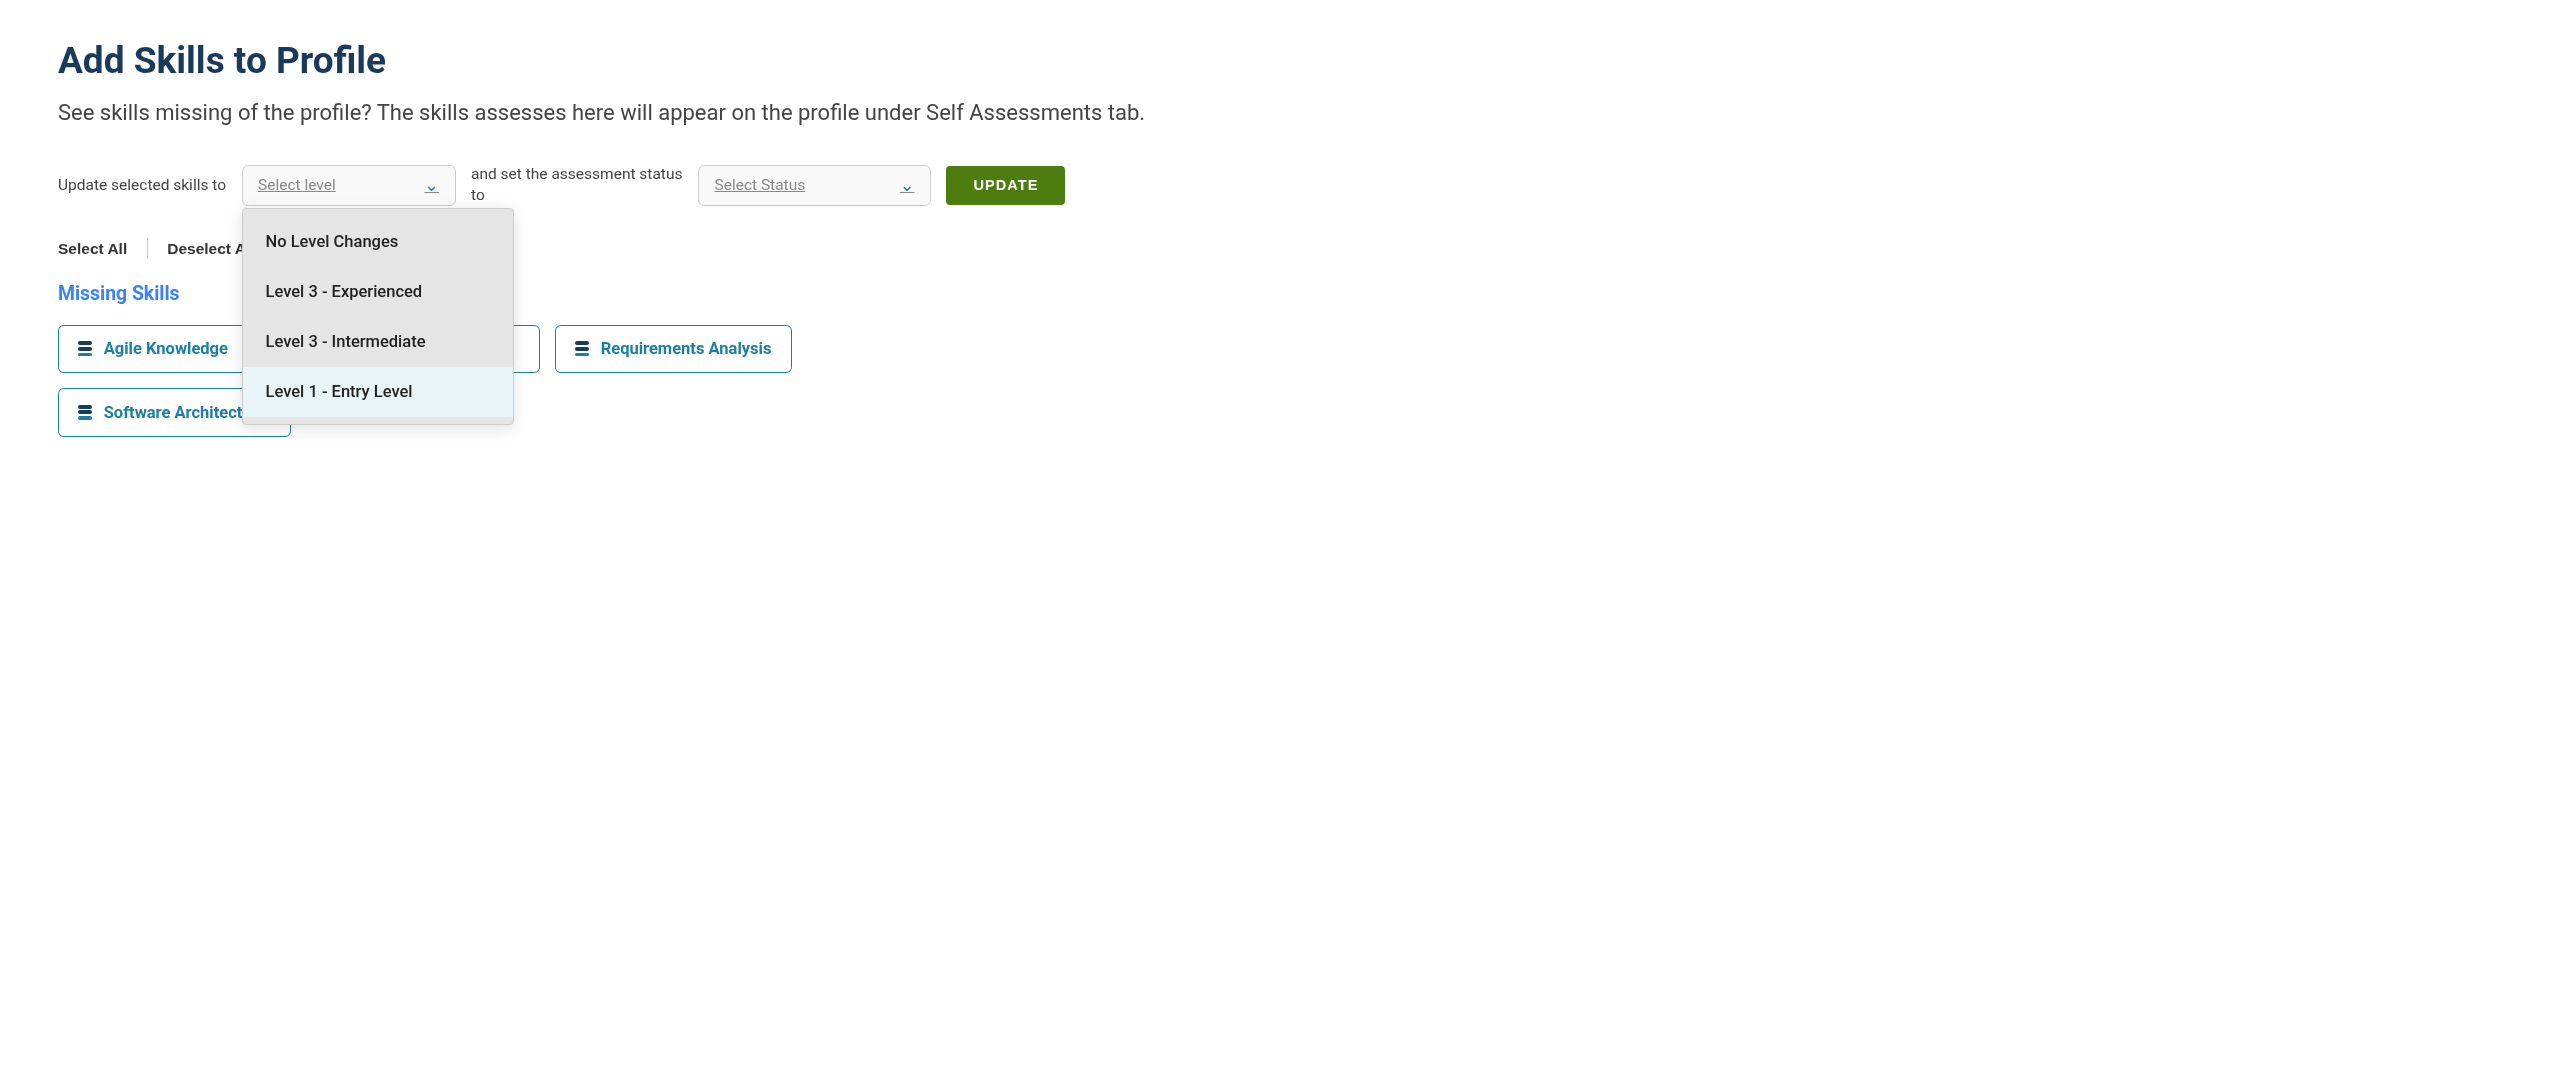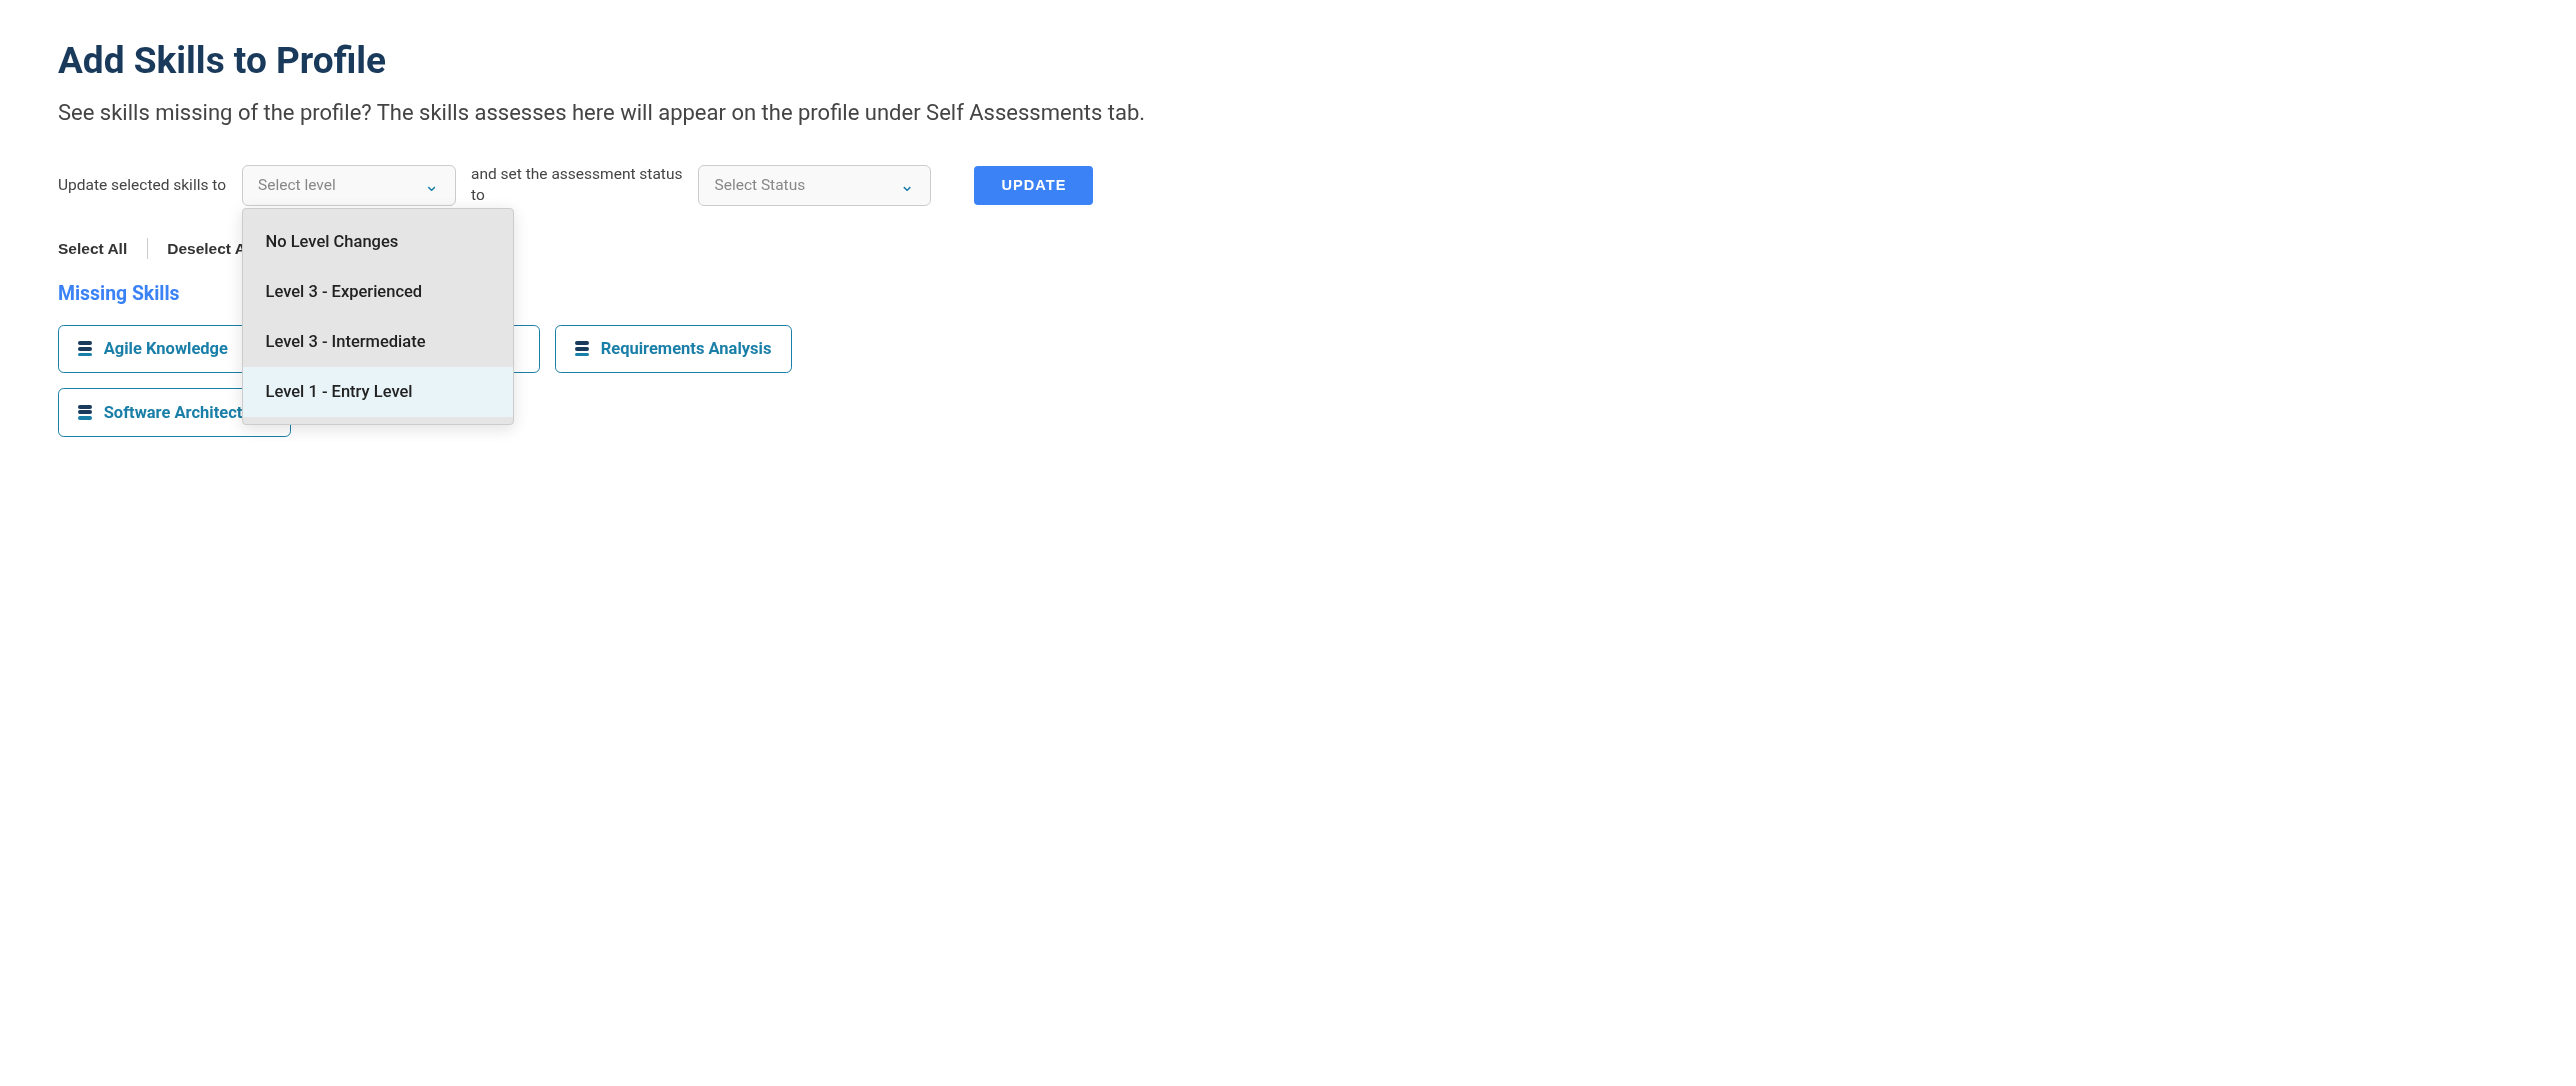--- a/index.html
+++ b/index.html
@@ -48,46 +48,46 @@
       justify-content: space-between;
       border: 1px solid #ccc;
       border-radius: 6px;
       padding: 9.7px 15.5px;
       background: #f9f9f9;
       cursor: pointer;
       min-width: 214px;
       font-size: 15.5px;
       color: #888;
       gap: 11.7px;
+      text-decoration: underline;
     }
 
     .select-box .chevron {
       color: #1a7fa8;
       font-size: 17.5px;
     }
 
     .toolbar-mid-label {
       font-size: 15.5px;
       color: #444;
       white-space: nowrap;
       line-height: 1.4;
     }
 
     .update-btn {
-      background: #3b82f6;
+      background: #4d7c0f;
       color: #fff;
       border: none;
       padding: 11.7px 27px;
       font-size: 14.6px;
       font-weight: 700;
       letter-spacing: 1px;
       border-radius: 3.9px;
       cursor: pointer;
       text-transform: uppercase;
-      margin-left: 28px;
     }
 
     .select-all-row {
       display: flex;
       align-items: center;
       gap: 4px;
       margin-bottom: 23px;
     }
 
     .select-all-btn {

